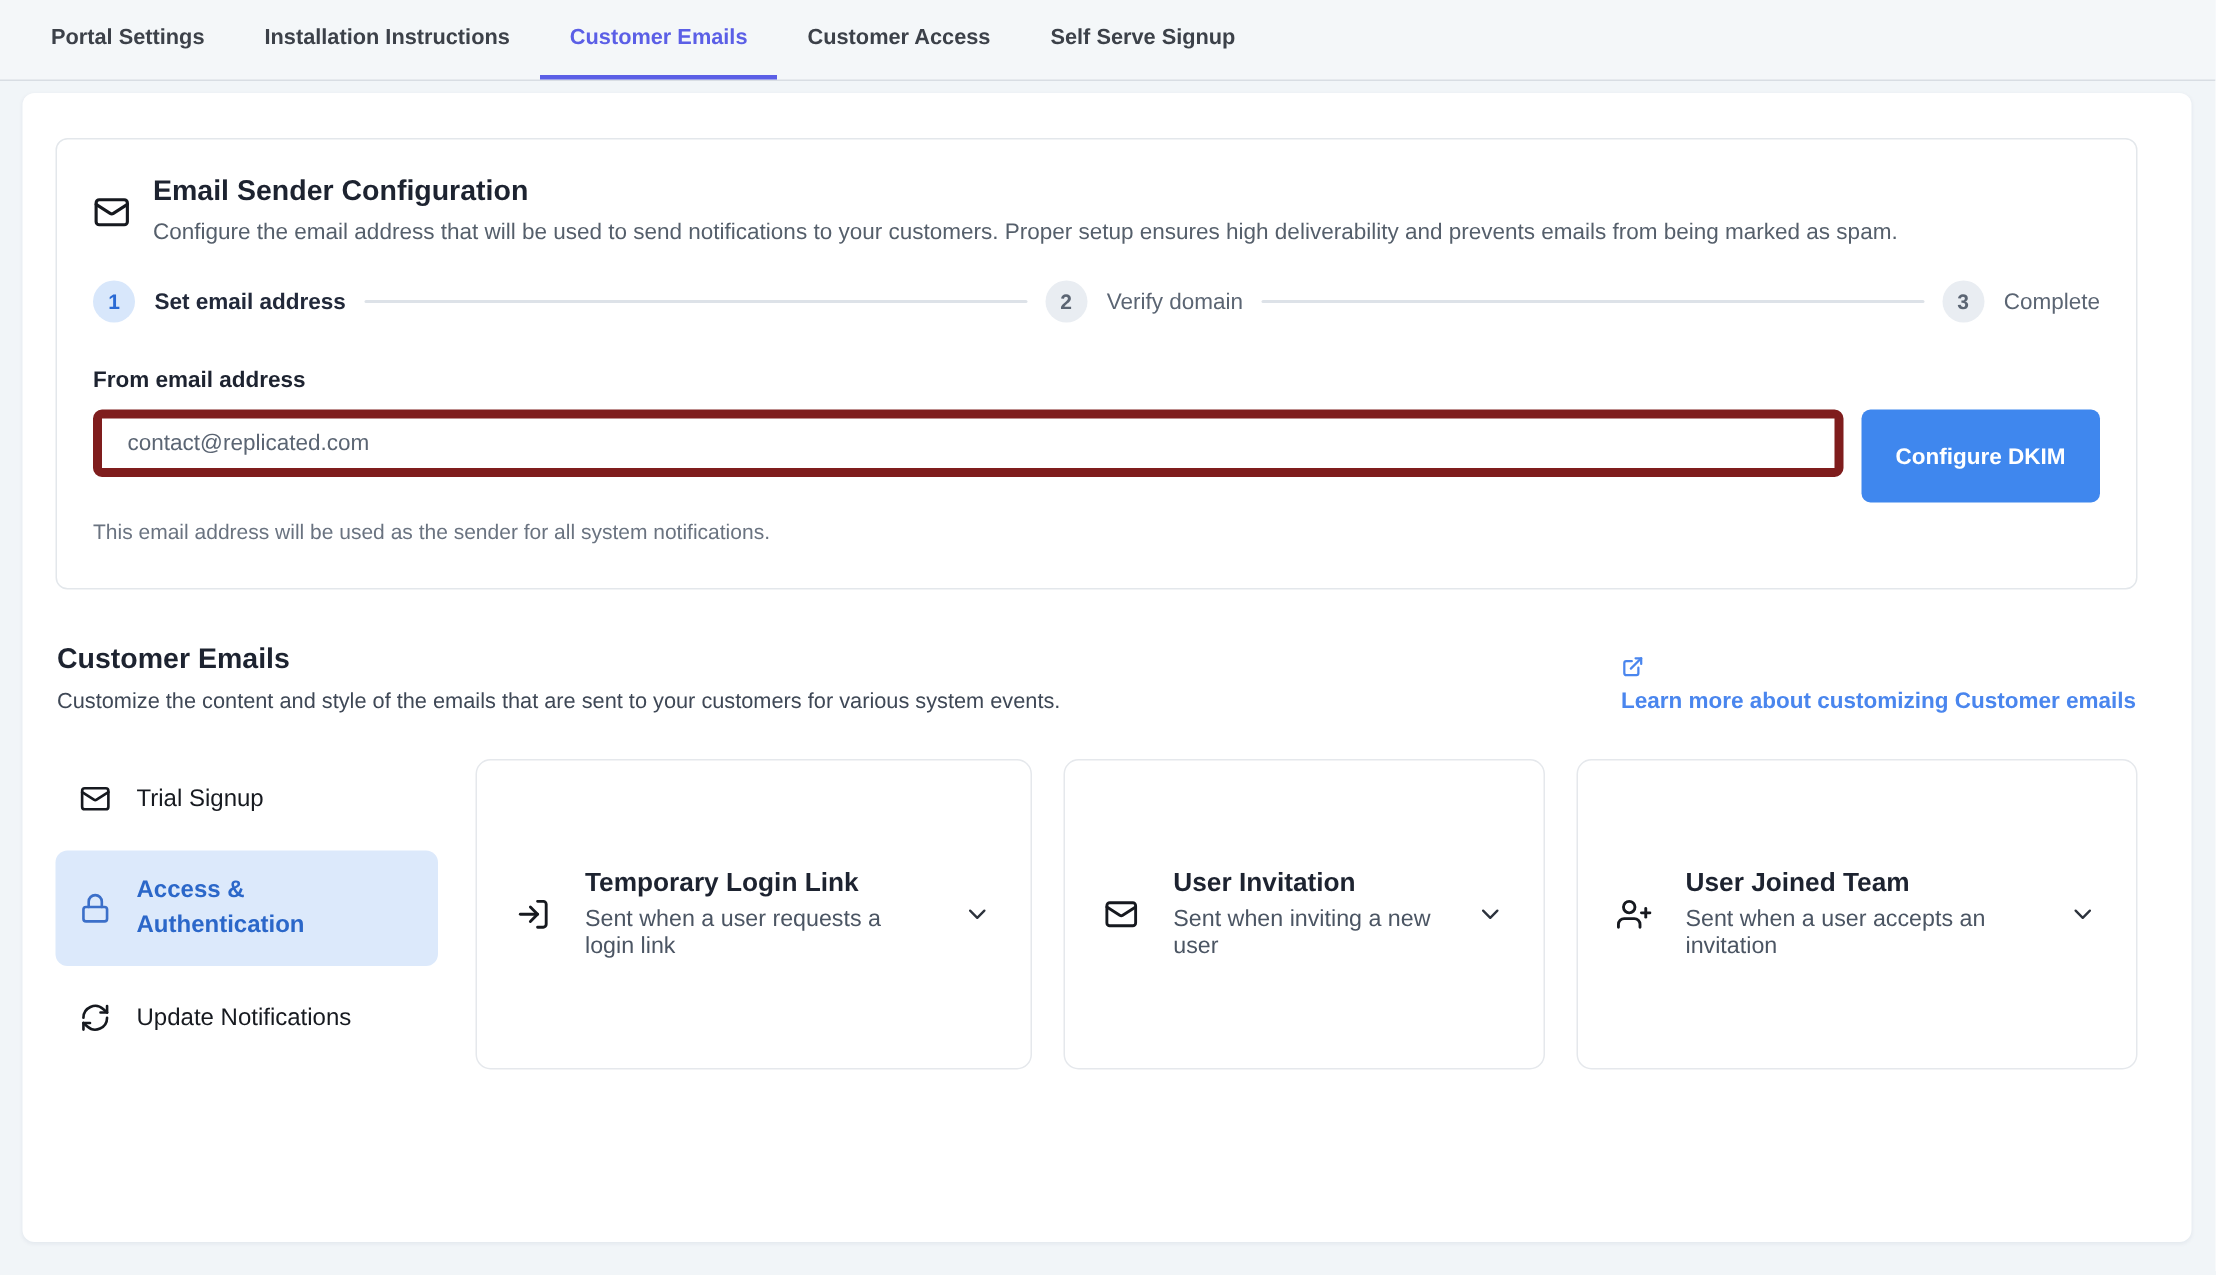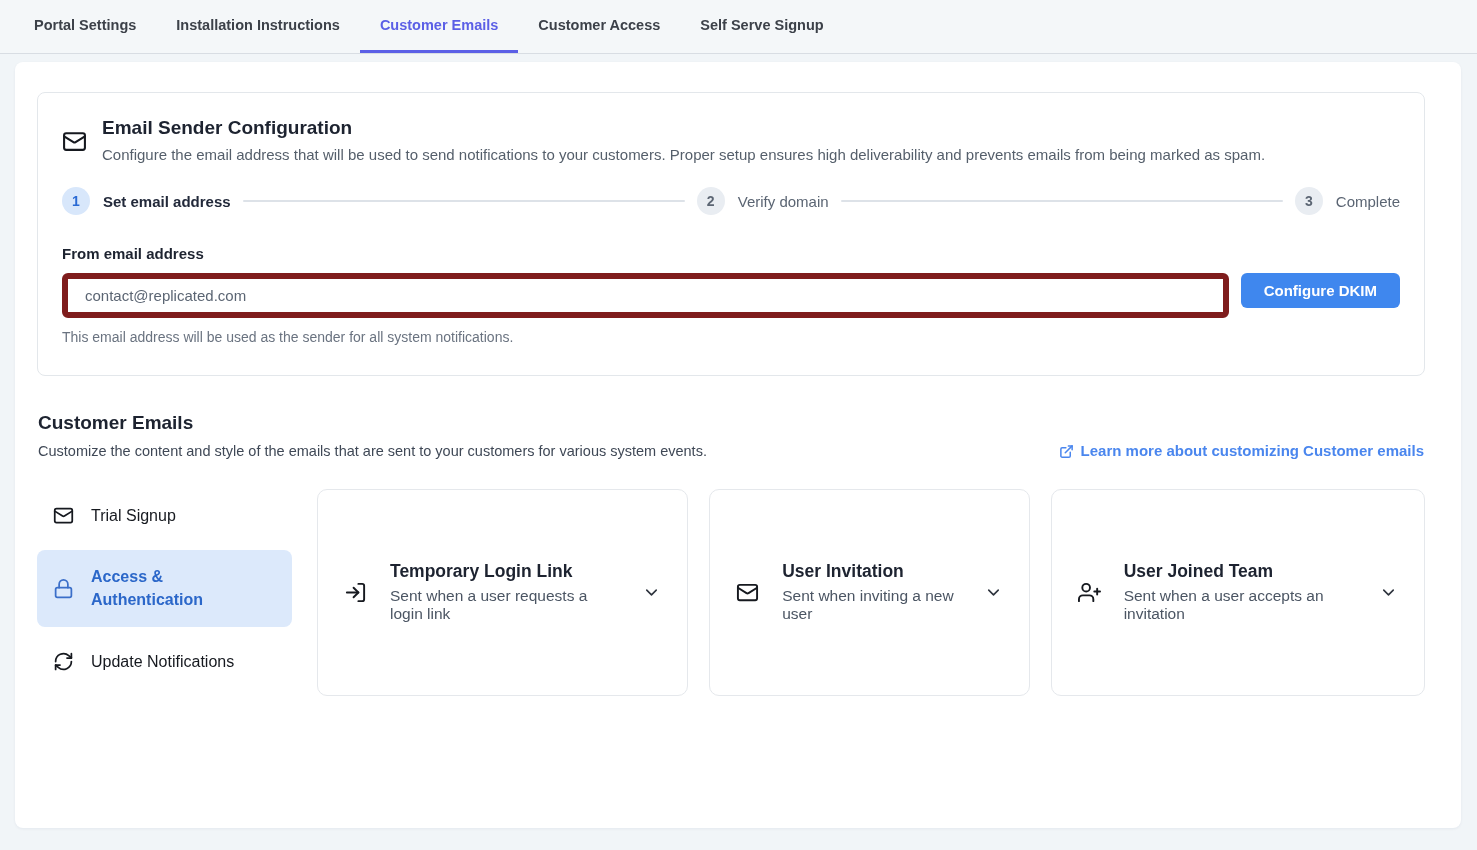--- a/index.html
+++ b/index.html
@@ -85,21 +85,21 @@
     border: 6px solid #7f1d1d;
     border-radius: 6px;
     padding: 0 17px;
     font-size: 15px;
     color: #5b6573;
     font-family: "Liberation Sans", sans-serif;
     background: #fff;
     outline: none;
   }
   .dkim-btn {
-    height: 35px;
+    height: 62px;
     border: none;
     border-radius: 6px;
     background: #3f87ee;
     color: #ffffff;
     font-size: 15px;
     font-weight: 600;
     padding: 0 23px;
     cursor: pointer;
     font-family: "Liberation Sans", sans-serif;
     white-space: nowrap;
@@ -110,28 +110,29 @@
   .section-head {
     display: flex;
     justify-content: space-between;
     align-items: center;
     margin-top: 36px;
     padding: 0 1px;
   }
   .section-title { font-size: 19px; font-weight: 700; color: #1d2330; }
   .section-desc { font-size: 14.5px; color: #3f4856; margin-top: 9px; }
   .learn-link {
-    display: flex; align-items: flex-end; gap: 7px;
+    display: flex; align-items: flex-start; gap: 7px;
     color: #4a86ee;
     font-size: 15px;
     font-weight: 700;
     text-decoration: none;
     cursor: pointer;
     white-space: nowrap;
     align-self: flex-end;
+    flex-direction: column;
   }
 
   .content-row { display: flex; gap: 25px; margin-top: 30px; }
 
   
   .cat-list { width: 255px; flex: none; }
   .cat-item {
     display: flex;
     align-items: center;
     gap: 17px;

